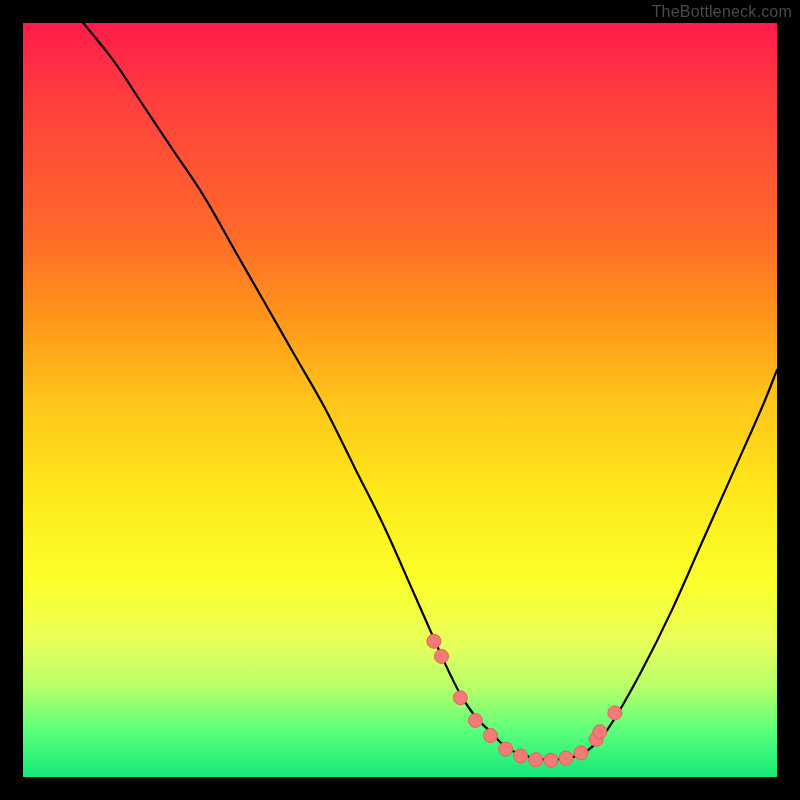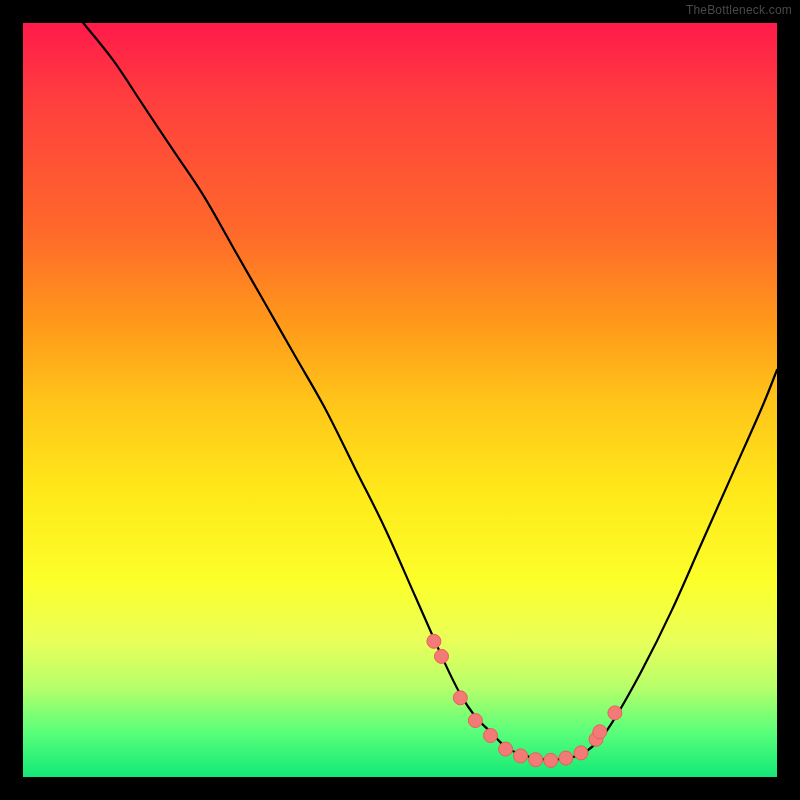--- a/index.html
+++ b/index.html
@@ -37,21 +37,21 @@
       #e8ff5a 82%,
       #b8ff6a 88%,
       #5aff7a 94%,
       #12e877 100%);
   }
   .watermark {
     position: absolute;
     top: 3px;
     right: 8px;
     color: #4a4a4a;
-    font-size: 12px;
+    font-size: 16px;
     letter-spacing: 0.2px;
     user-select: none;
   }
   svg.curve {
     position: absolute;
     left: 23px;
     top: 23px;
     width: 754px;
     height: 754px;
     overflow: visible;

